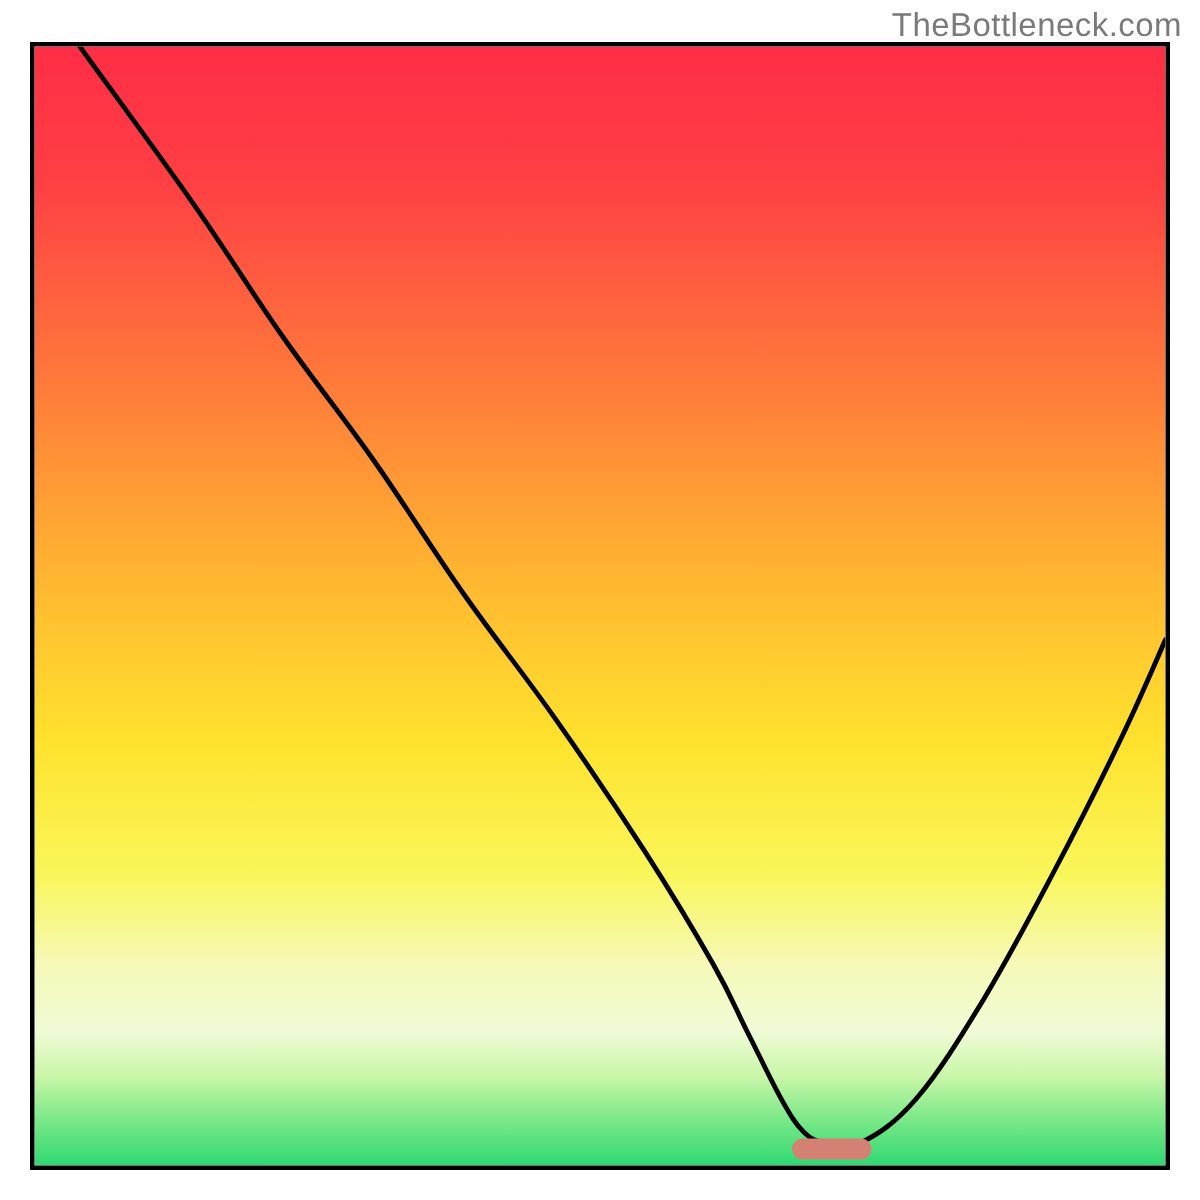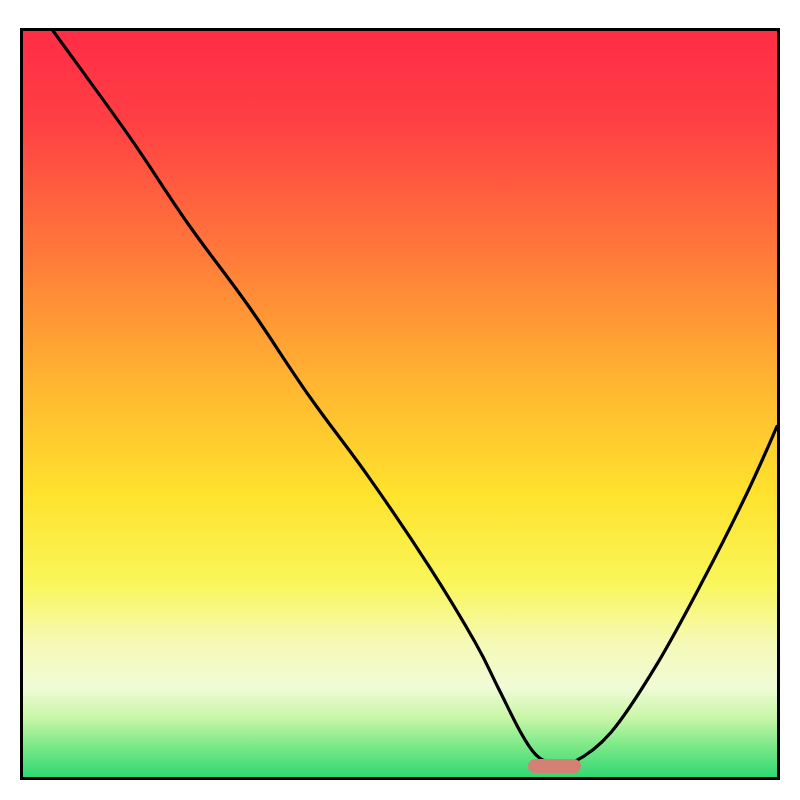--- a/index.html
+++ b/index.html
@@ -65,20 +65,21 @@
     height: 14px;
     border-radius: 9px;
     background: #d48072;
   }
 </style>
 </head>
 <body>
 
 <div class="container">
 
+  <div class="watermark">TheBottleneck.com</div>
 
   <div class="plot-area">
     <div class="gradient-bg" style="background: linear-gradient(rgb(255, 45, 70) 0%, rgb(255, 63, 68) 12%, rgb(255, 122, 58) 30%, rgb(255, 184, 48) 48%, rgb(255, 226, 45) 62%, rgb(249, 246, 90) 74%, rgb(246, 249, 182) 82%, rgb(240, 251, 214) 88%, rgb(201, 246, 168) 92%, rgb(121, 232, 135) 96%, rgb(47, 216, 115) 100%);"></div>
     <svg class="curve" viewBox="0 0 754 746" preserveAspectRatio="none">
       <path d="M 30.2 0.0 C 43.7 18.8, 81.1 69.5, 105.6 104.4 C 130.0 139.4, 144.2 163.1, 165.9 194.0 C 187.6 224.8, 204.5 245.1, 226.2 276.0 C 247.9 306.9, 264.8 334.7, 286.5 365.5 C 308.2 396.4, 325.1 416.7, 346.8 447.6 C 368.6 478.5, 388.2 507.6, 407.2 537.1 C 426.2 566.7, 440.2 590.2, 452.4 611.7 C 464.6 633.2, 466.9 640.4, 475.0 656.5 C 483.2 672.6, 490.9 689.2, 497.6 701.2 C 504.4 713.3, 507.3 718.2, 512.7 723.6 C 518.1 729.0, 521.0 729.7, 527.8 731.1 C 534.6 732.4, 539.6 736.5, 550.4 731.1 C 561.3 725.7, 573.2 718.7, 588.1 701.2 C 603.0 683.8, 617.1 661.0, 633.4 634.1 C 649.6 607.2, 662.3 582.9, 678.6 552.0 C 694.9 521.2, 710.3 490.7, 723.8 462.5 C 737.4 434.3, 748.6 407.5, 754.0 395.4" fill="none" stroke="#000" stroke-width="3.2" stroke-linejoin="round" stroke-linecap="round"></path>
     </svg>
     <div class="marker-wrap" style="left: 505.18px; top: 727.81px;">
       <div class="marker" style="width: 52.78px;"></div>
     </div>
   </div>

